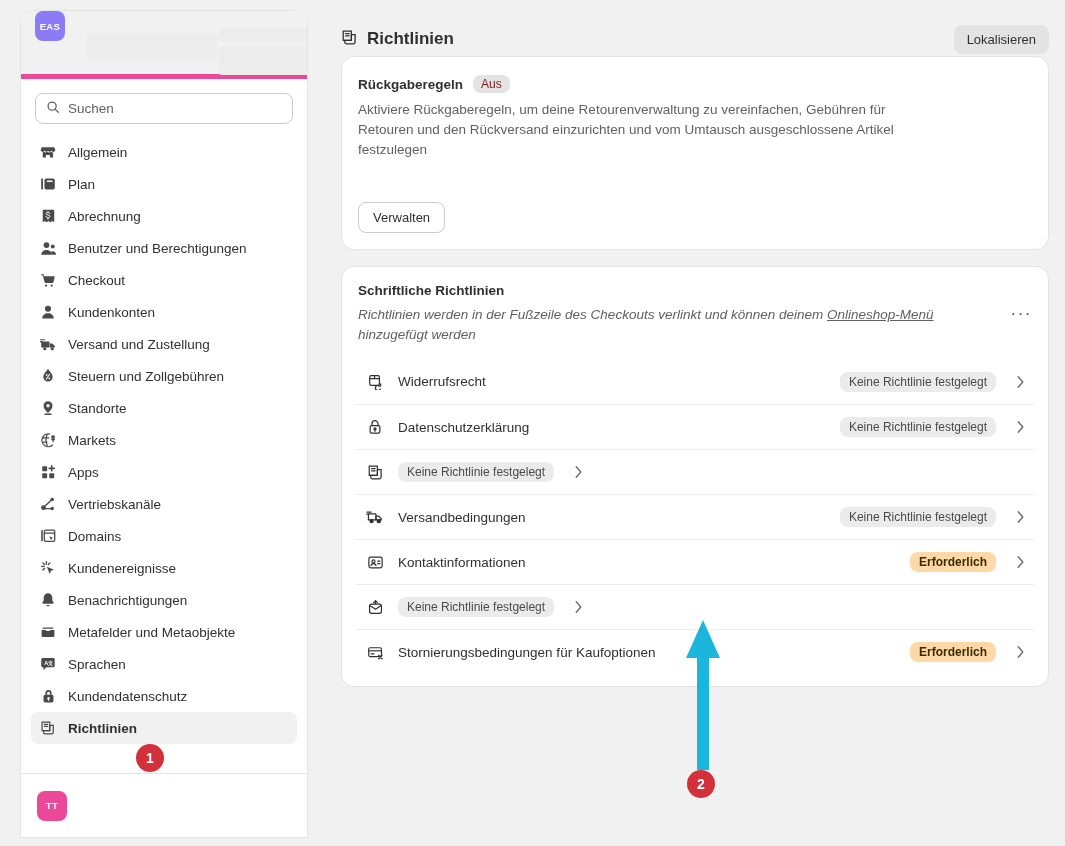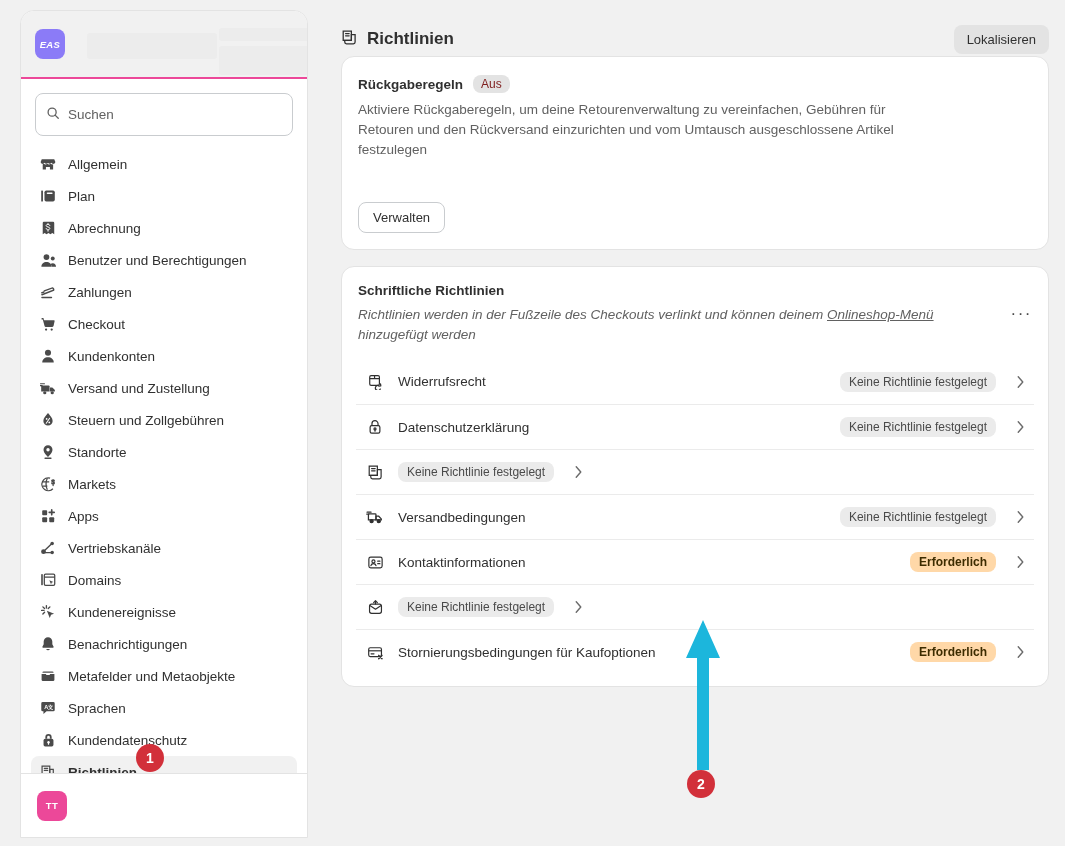--- a/index.html
+++ b/index.html
@@ -17,39 +17,39 @@
     position: absolute; left: 20px; top: 10px;
     width: 288px; height: 828px;
     background: #ffffff;
     border: 1px solid #e3e3e3;
     border-radius: 14px 14px 0 0;
     overflow: hidden;
     display: flex; flex-direction: column;
   }
   .sb-header {
     height: 68px; background: #f1f1f1;
-    border-bottom: 2px solid #ec4899;
-    display: flex; align-items: center; padding: 0 14px;
-    position: relative; flex: 0 0 auto; font-style: italic;
+    border-bottom: 5px solid #ec4899;
+    display: flex; align-items: flex-start; padding: 0 14px;
+    position: relative; flex: 0 0 auto;
   }
   .avatar {
     width: 30px; height: 30px; border-radius: 8px;
     display: flex; align-items: center; justify-content: center;
     color: #fff; font-size: 9.5px; font-weight: 700; letter-spacing: .4px;
   }
   .redact {
     position: absolute; background: #ececec; border-radius: 3px;
   }
   .r1 { left: 66px; top: 22px; width: 130px; height: 26px; }
   .r2 { left: 198px; top: 17px; width: 92px; height: 13px; }
   .r3 { left: 198px; top: 35px; width: 92px; height: 29px; }
 
   .sb-search-wrap { padding: 14px 14px 6px 14px; flex: 0 0 auto; }
   .sb-search {
-    height: 43px; border: 1px solid #c9cccf; border-radius: 8px;
+    height: 31px; border: 1px solid #c9cccf; border-radius: 8px;
     background: #fff; display: flex; align-items: center; padding: 0 10px; gap: 8px;
   }
   .sb-search .ph { color: #616161; font-size: 13.5px; }
   .sb-nav { flex: 1 1 auto; padding: 6px 10px 0 10px; overflow: hidden; }
   .sb-item {
     display: flex; align-items: center; gap: 11px;
     height: 32px; padding: 0 8px; border-radius: 8px;
     color: #303030; font-size: 13.5px; position: relative;
   }
   .sb-item.active { background: #f1f1f1; font-weight: 600; }
@@ -195,30 +195,20 @@
           <svg width="17" height="17" viewBox="0 0 20 20" fill="#4a4a4a">
               <circle cx="7.6" cy="6" r="3.4"></circle>
               <path d="M1.6 17.4c0-3.3 2.7-5.6 6-5.6s6 2.3 6 5.6z"></path>
               <circle cx="15" cy="7.6" r="2.3"></circle>
               <path d="M11.8 17.4h7.1c0-2.4-1.6-4.2-3.9-4.2-1 0-1.9.3-2.6.9.8 1 1.3 2.1 1.4 3.3z"></path>
             </svg>
         </span>
         <span>Benutzer und Berechtigungen</span>
       </div>
 
-      <div class="sb-item">
-        <span class="sb-ico">
-          <svg width="17" height="17" viewBox="0 0 20 20" fill="none" stroke="#4a4a4a" stroke-width="1.7" stroke-linecap="round">
-              <path d="M2.3 12.6 16 7.4a2.2 2.2 0 0 0-1.4-2.8L5.1 8.1"></path>
-              <path d="M2.3 15.8h11.2"></path>
-              <path d="M4.6 9.4 2 10.4"></path>
-            </svg>
-        </span>
-        <span>Zahlungen</span>
-      </div>
 
       <div class="sb-item">
         <span class="sb-ico">
           <svg width="16" height="16" viewBox="0 0 20 20" fill="#4a4a4a">
               <path d="M2 2.6h2.3l.7 2.6h12.4a.9.9 0 0 1 .9 1.1l-1.3 6a1.6 1.6 0 0 1-1.6 1.3H7.3a1.6 1.6 0 0 1-1.6-1.2L3.5 4.4H2z"></path>
               <circle cx="7.6" cy="17" r="1.4"></circle>
               <circle cx="14.6" cy="17" r="1.4"></circle>
             </svg>
         </span>
         <span>Checkout</span>

